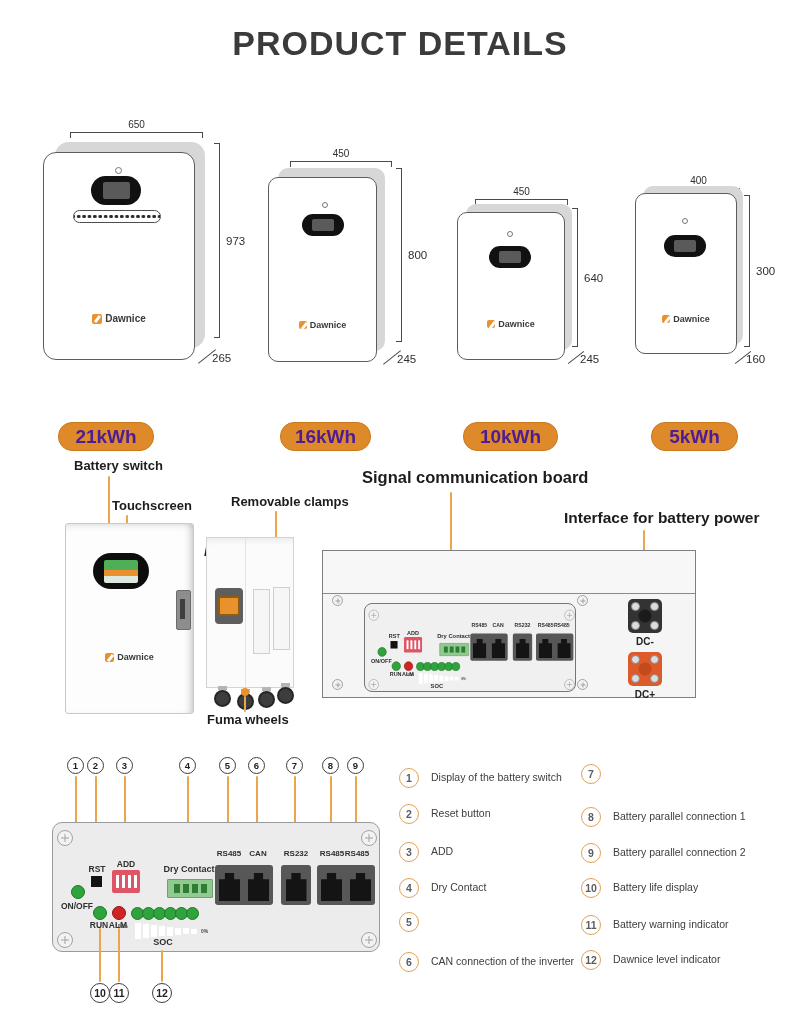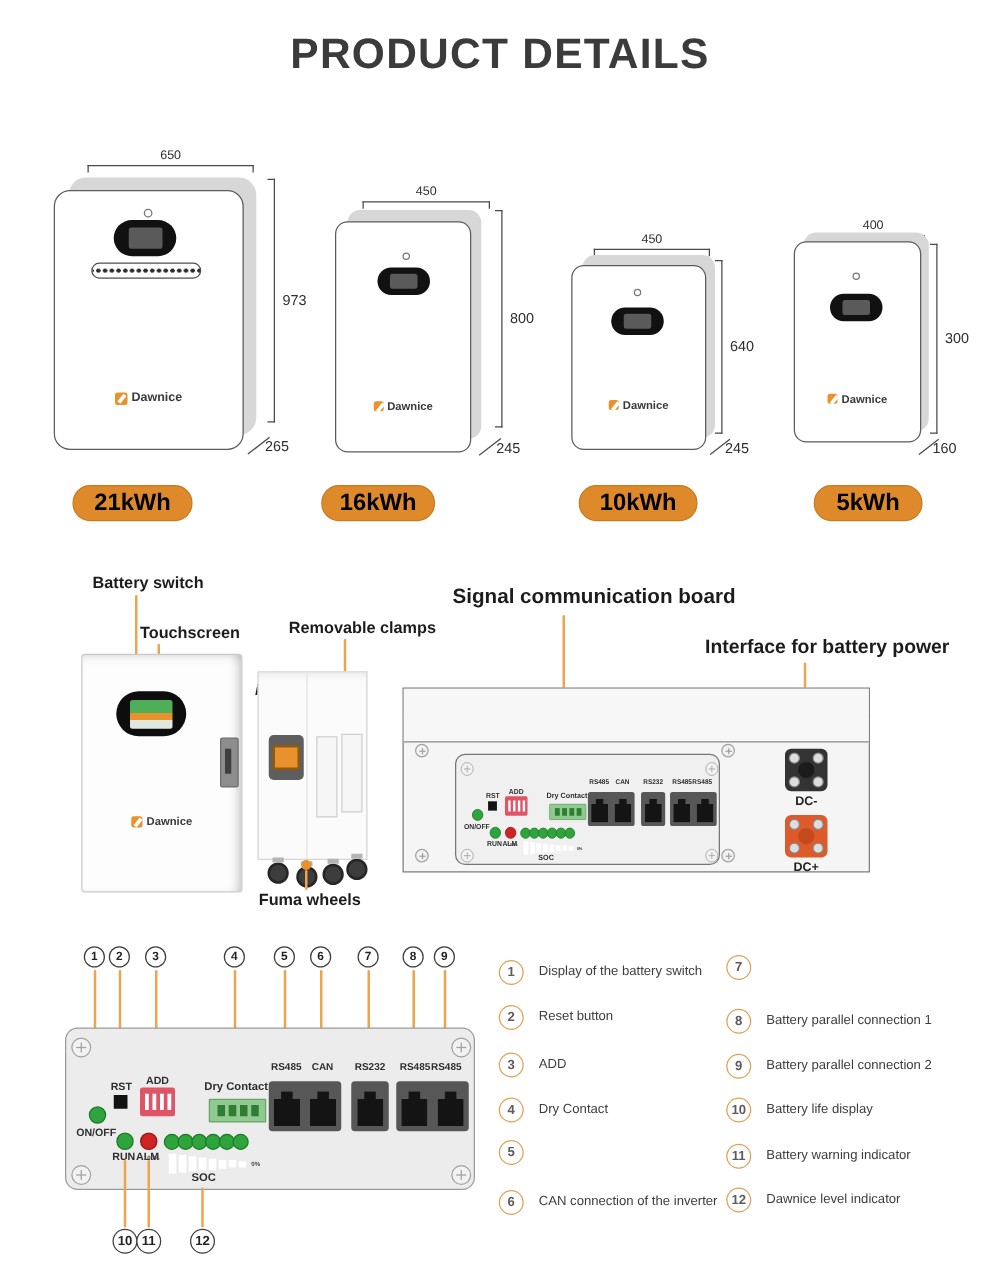--- a/index.html
+++ b/index.html
@@ -27,21 +27,21 @@
   .bat-screen{position:absolute;background:#111;border-radius:40px;display:flex;align-items:center;justify-content:center;}
   .bat-screen-in{width:54%;height:56%;background:#5a5a5a;border-radius:2px;}
   .bat-leds{position:absolute;border:1px solid #4e4e4e;border-radius:8px;background:#fff;
     background-image:radial-gradient(circle 1.7px at 50% 50%,#2c2c2c 98%,transparent);background-size:5.4px 100%;
     background-position:2px 0;}
   .bat-logo{position:absolute;left:0;right:0;display:flex;align-items:center;justify-content:center;gap:3px;}
   .logo-ico{display:inline-block;width:10px;height:10px;background:#e8912d;border-radius:2px;position:relative;}
   .logo-ico::after{content:"";position:absolute;left:4px;top:1px;width:3px;height:8px;background:#fff;transform:rotate(38deg);}
   .logo-txt{font-size:10px;font-weight:700;color:#3a3a3a;}
   .badge{position:absolute;height:27px;border-radius:14px;background:#de8a2b;border:1px solid #c97a1e;
-    color:#000000;font-size:19px;font-weight:700;display:flex;align-items:center;justify-content:center;}
+    color:#4c1d95;font-size:19px;font-weight:700;display:flex;align-items:center;justify-content:center;margin-top:34px;}
   
   .feat-label{position:absolute;font-size:13px;font-weight:700;color:#1c1c1c;white-space:nowrap;}
   .feat-label.big{font-size:16.5px;}
   .feat-label.med{font-size:15.5px;}
   .cline{position:absolute;width:2px;background:#eca44d;border-radius:1px;}
   .cdot{position:absolute;width:8px;height:8px;border-radius:50%;background:#e8912d;}
   .cdot.big{width:11px;height:11px;}
   
   .mid-bat{position:absolute;background:#fdfdfd;border:1px solid #c9c9c9;border-radius:3px;
     box-shadow:inset -7px 0 9px -6px rgba(0,0,0,.28), inset 0 7px 9px -7px rgba(0,0,0,.15);}
@@ -151,21 +151,21 @@
       <div class="bat-logo" style="top:142px;">
         <span class="logo-ico" style="width:8px;height:8px;"></span>
         <span class="logo-txt" style="font-size:9px;">Dawnice</span>
       </div>
     </div>
     <div class="dim-v" style="left:401px;top:168px;height:174px;">
       <span class="dim-vlabel">800</span>
     </div>
     <div class="dim-d" style="left:381px;top:357px;"></div>
     <span class="dim-dlabel" style="left:397px;top:353px;">245</span>
-    <div class="badge" style="left:257px;top:388px;width:89px;">16kWh</div>
+    <div class="badge" style="left:280px;top:388px;width:89px;">16kWh</div>
   </div>
 
   <div>
     <div class="dim-h" style="left:475px;top:199px;width:93px;">
       <span class="dim-label">450</span>
     </div>
     <div class="bat-back" style="left:466px;top:204px;width:106px;height:146px;border-radius:10px;"></div>
     <div class="bat-face" style="left:457px;top:212px;width:106px;height:146px;border-radius:10px;">
       <div class="bat-btn" style="left:49px;top:18px;width:4px;height:4px;"></div>
       <div class="bat-screen" style="left:31px;top:33px;width:42px;height:22px;">

